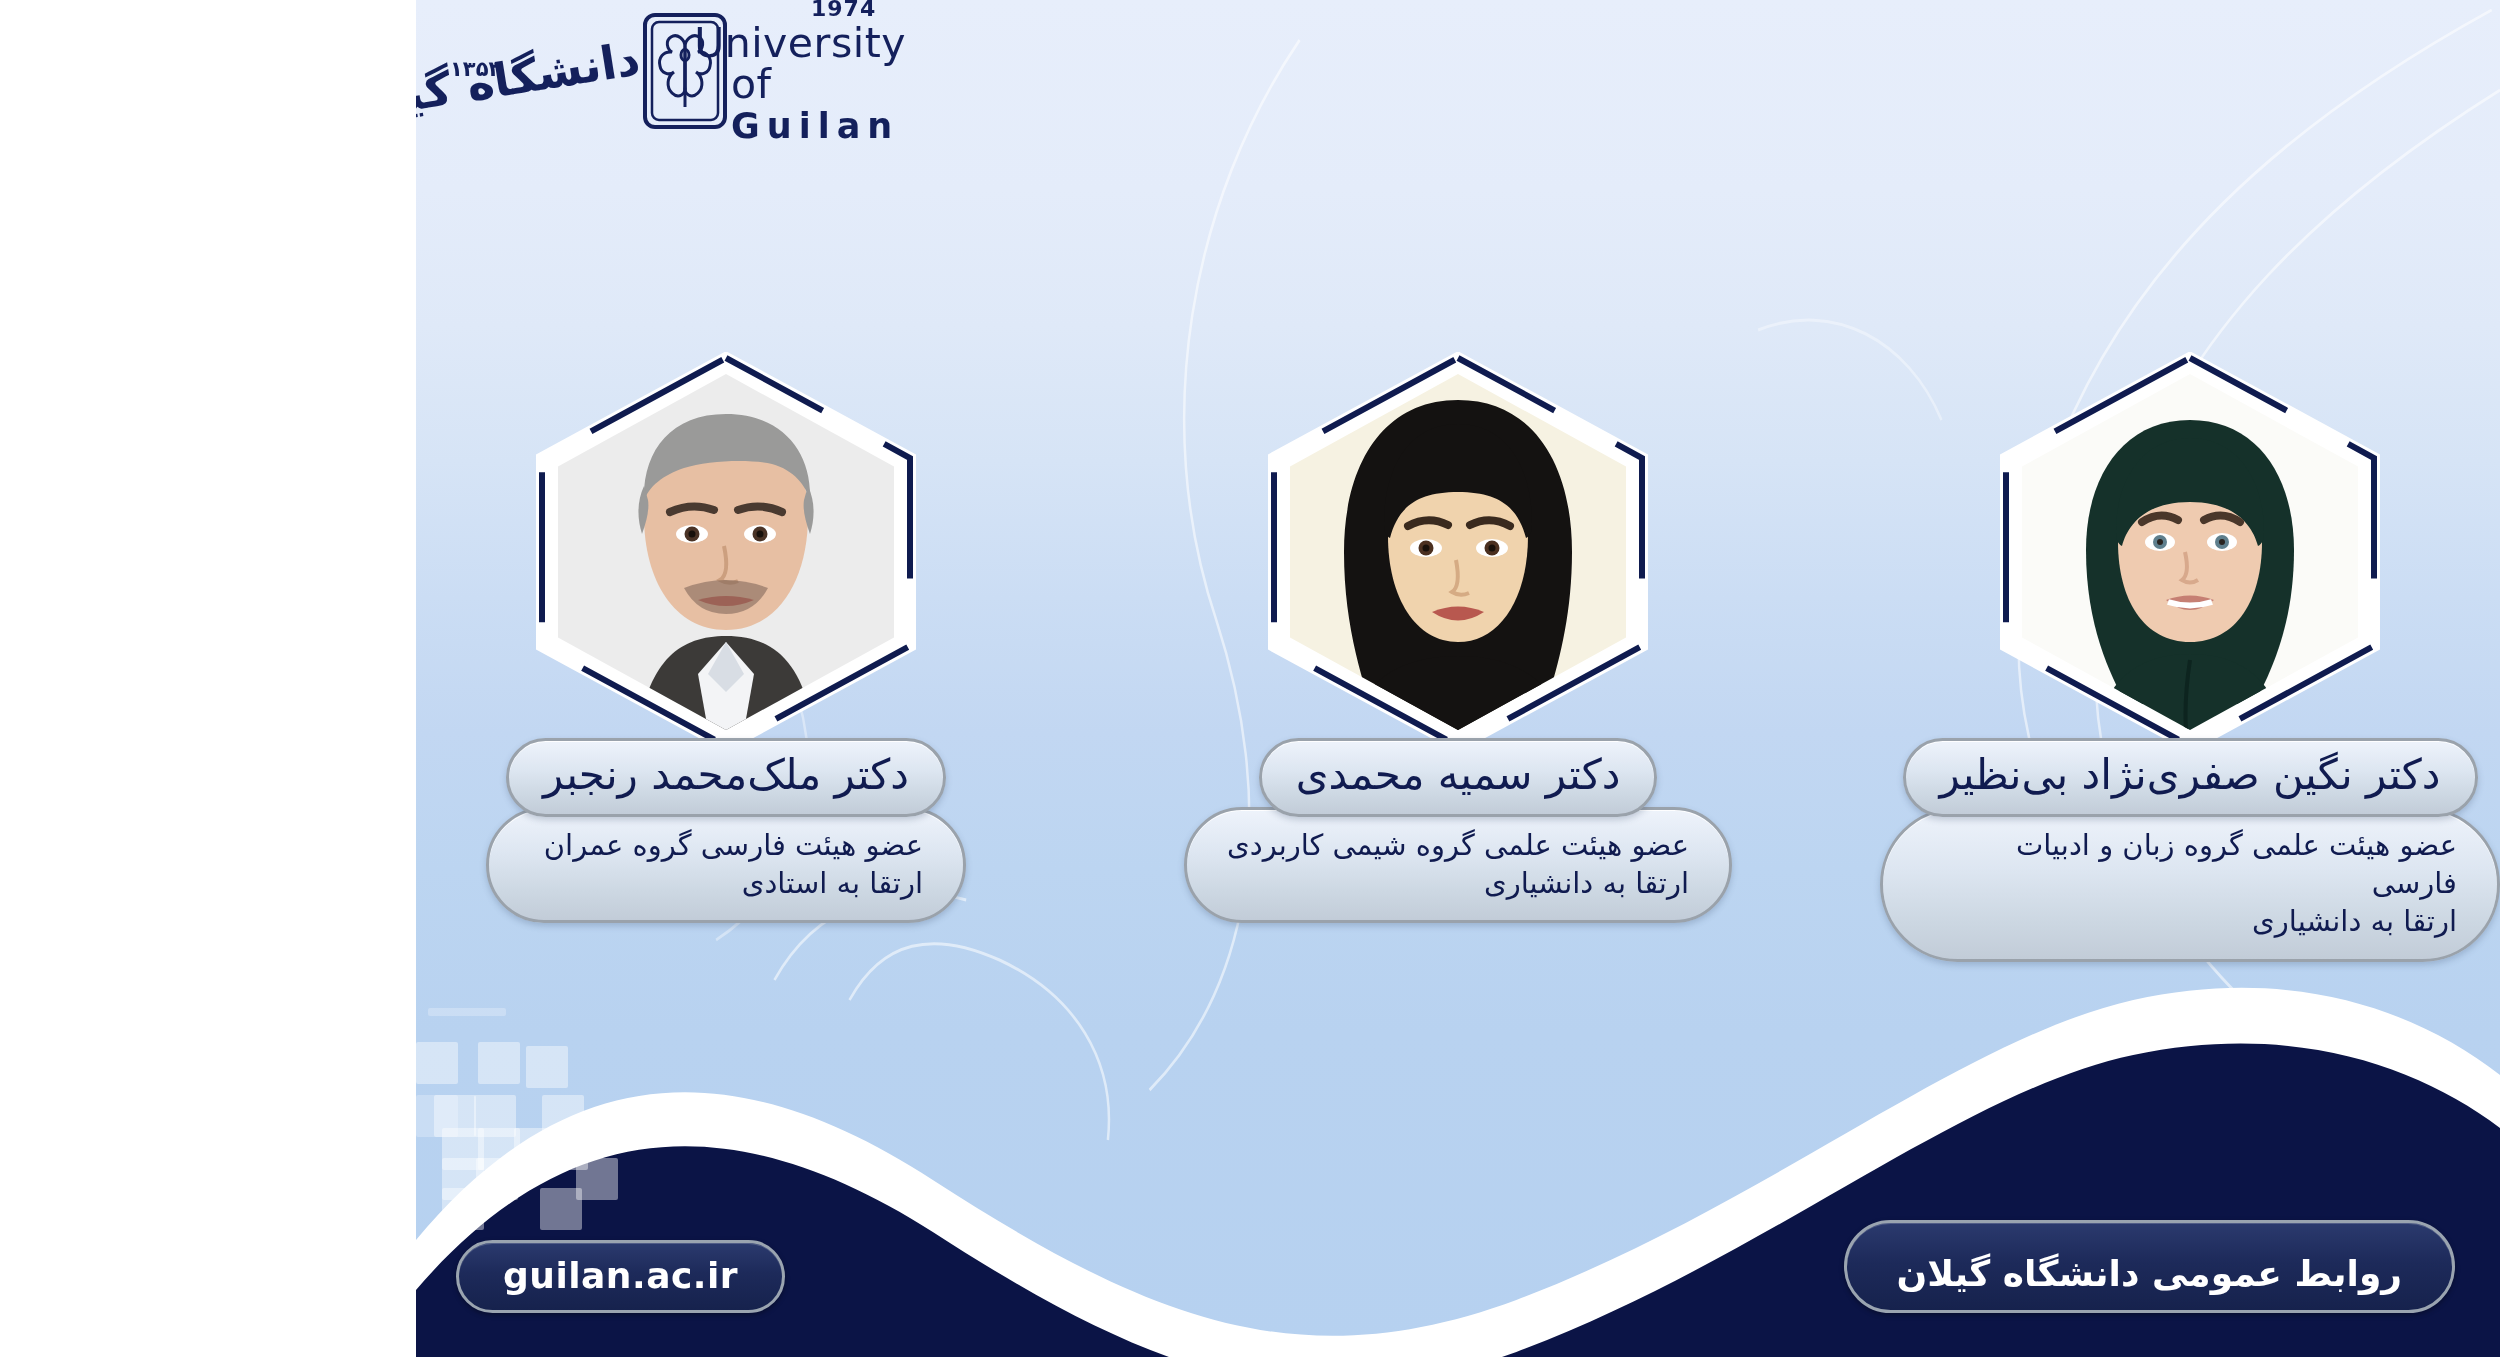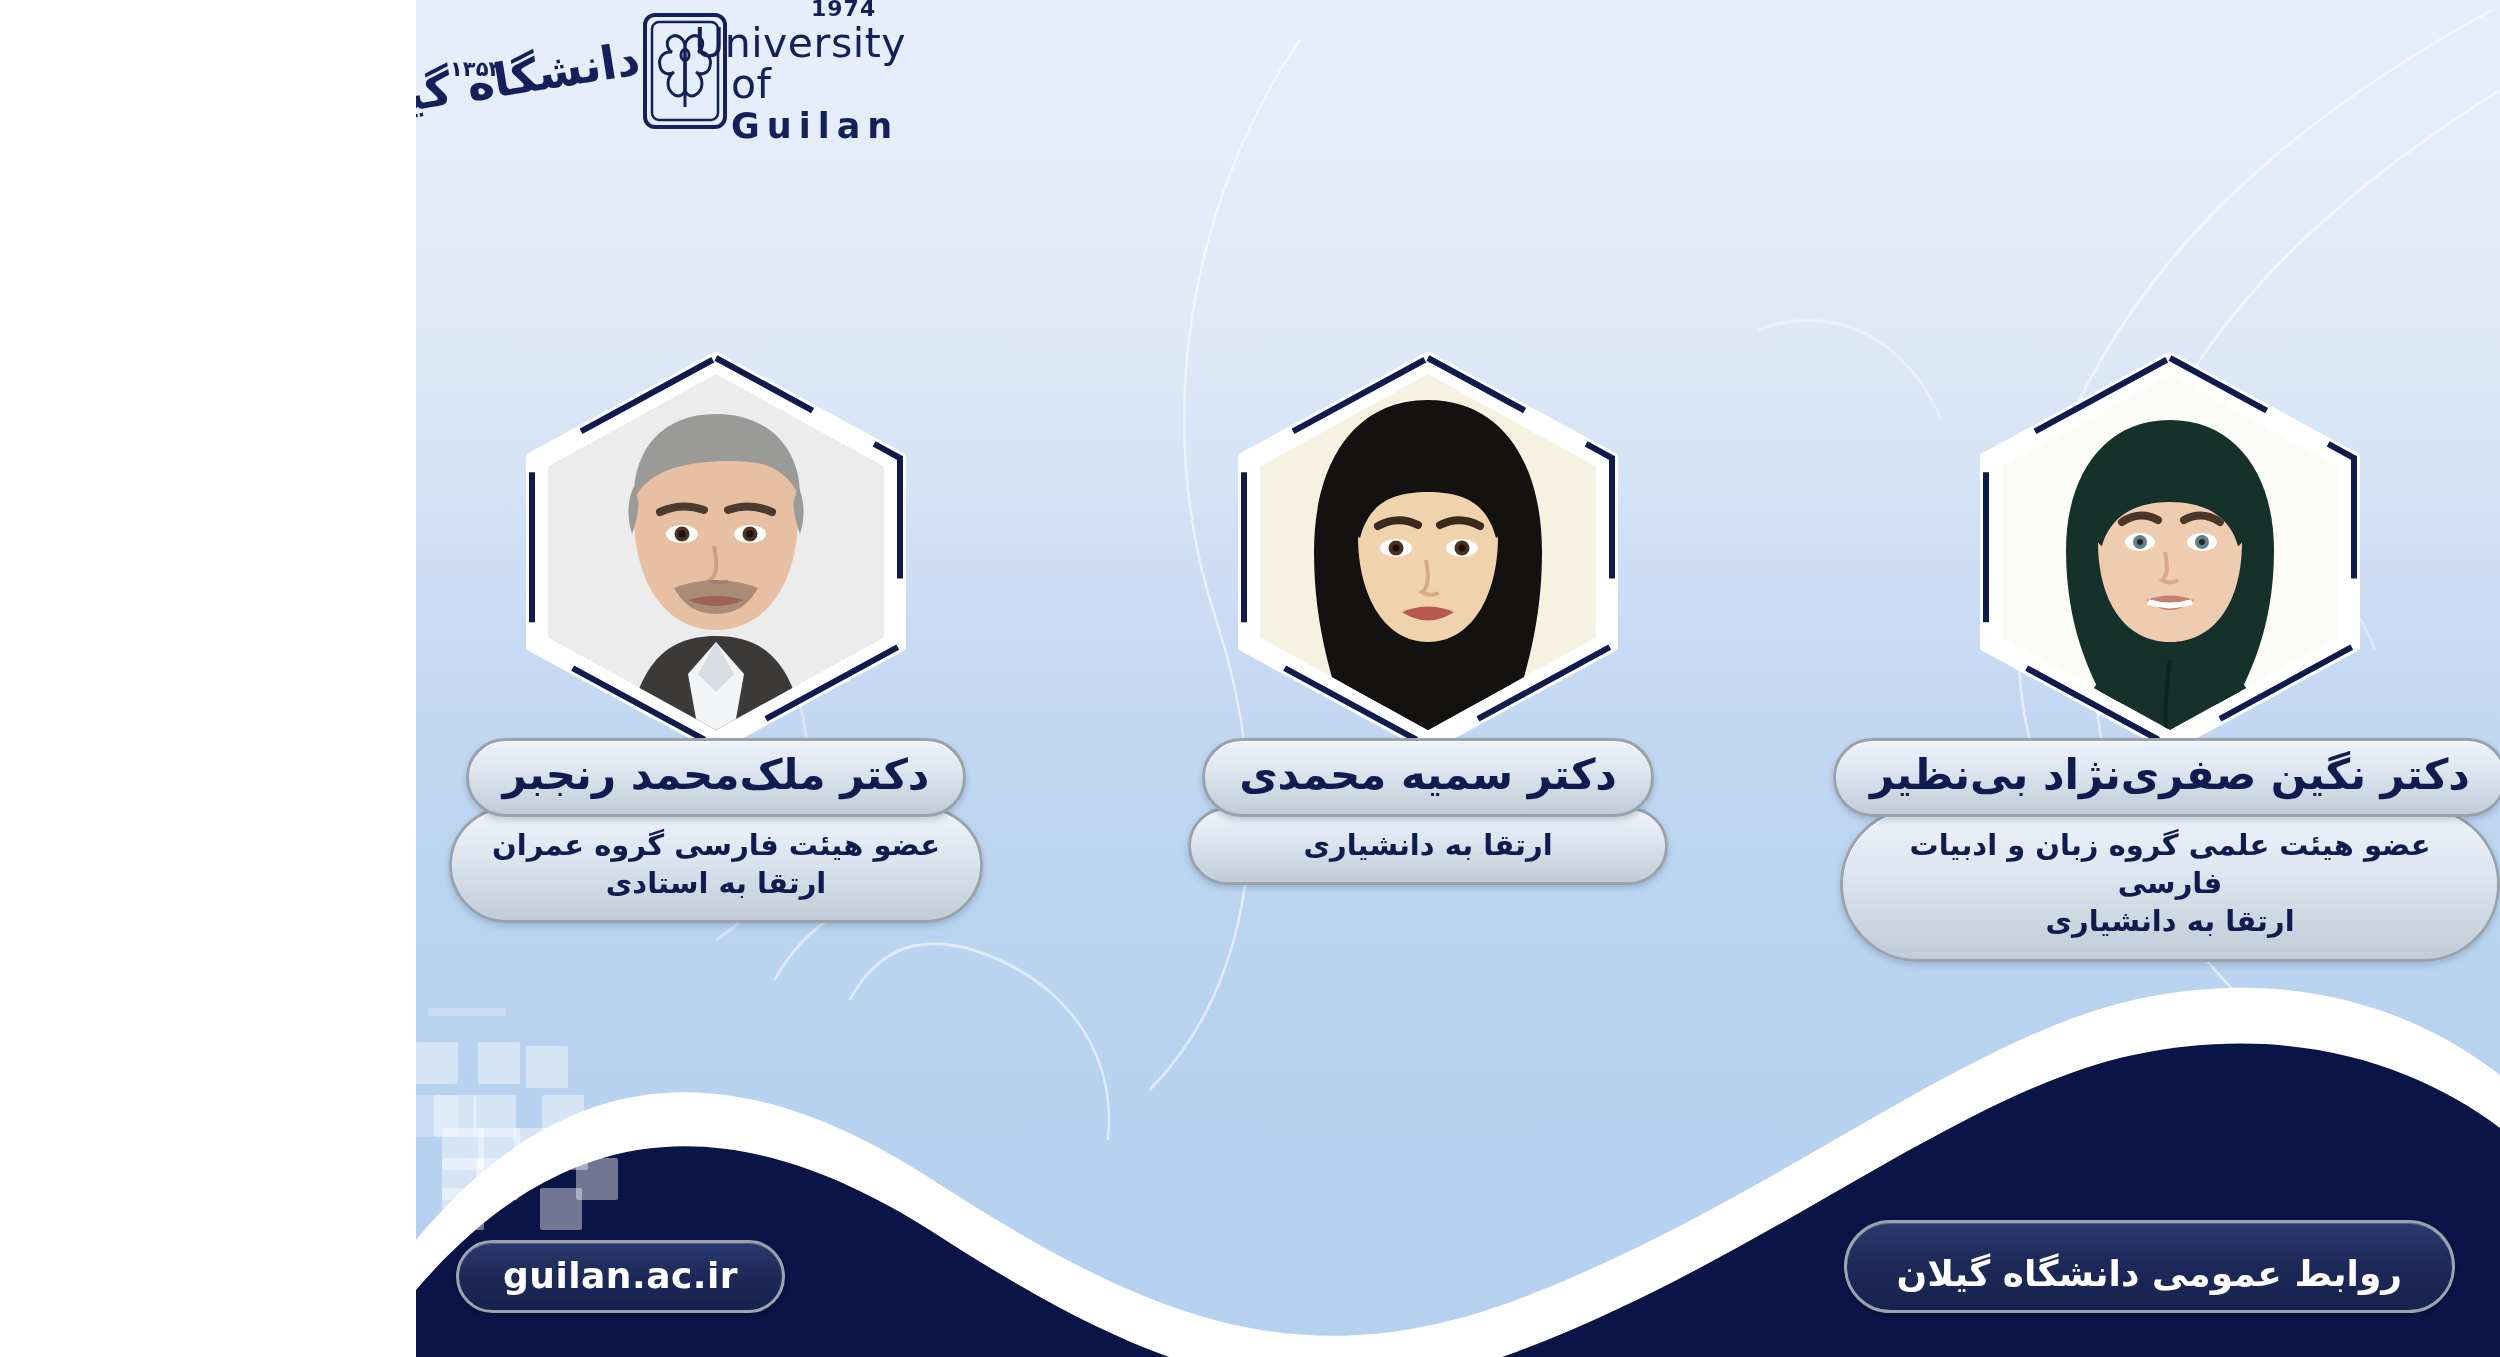--- a/index.html
+++ b/index.html
@@ -178,23 +178,23 @@
   }
   .portrait { position: absolute; inset: 0; }
 
   .pill {
     position: relative;
     border-radius: 999px;
     border: 3px solid #9aa2ab;
     background: linear-gradient(to bottom, #eef3fb 0%, #dde6f1 40%, #ccd7e2 75%, #c2ccd8 100%);
     box-shadow: 0 3px 6px rgba(60,80,110,0.25), inset 0 1px 0 rgba(255,255,255,0.9);
     color: #101b50;
-    text-align: center;
+    text-align: right;
     direction: rtl;
-    font-weight: bold;
+    font-weight: normal;
   }
   .pill-name {
     margin-top: -14px;
     padding: 10px 34px 14px;
     font-size: 42px;
     line-height: 1.16;
     white-space: nowrap;
     z-index: 3;
   }
   .pill-role {
@@ -412,20 +412,21 @@
             <circle cx="136" cy="174" r="3.5" fill="#18100a"></circle>
             <circle cx="202" cy="174" r="3.5" fill="#18100a"></circle>
             <path d="M166 186 q5 26 -4 32 q8 5 17 1" stroke="#d5ab84" stroke-width="4" fill="none"></path>
             <path d="M142 238 q26 -11 52 0 q-26 17 -52 0 Z" fill="#b8584f"></path>
             <path d="M168 282 C234 282 266 314 276 356 L60 356 C70 314 102 282 168 282 Z" fill="#141211"></path>
           </svg>
         </div>
       </div>
       <div class="pill pill-name">دکتر سمیه محمدی</div>
       <div class="pill pill-role">
+        <div>عضو هیئت علمی گروه شیمی کاربردی</div>
         <div>ارتقا به دانشیاری</div>
       </div>
     </div>
 
     <div class="person">
       <div class="photo-shell">
         <svg class="hex-outline" viewBox="0 0 380 400">
           <polygon points="190,6 374,106 374,294 190,394 6,294 6,106" fill="#ffffff" stroke="#ffffff" stroke-width="12"></polygon>
           <polygon points="190,6 374,106 374,294 190,394 6,294 6,106" fill="none" stroke="#0f1b4f" stroke-width="6" stroke-dasharray="150 70" stroke-dashoffset="40"></polygon>
         </svg>

